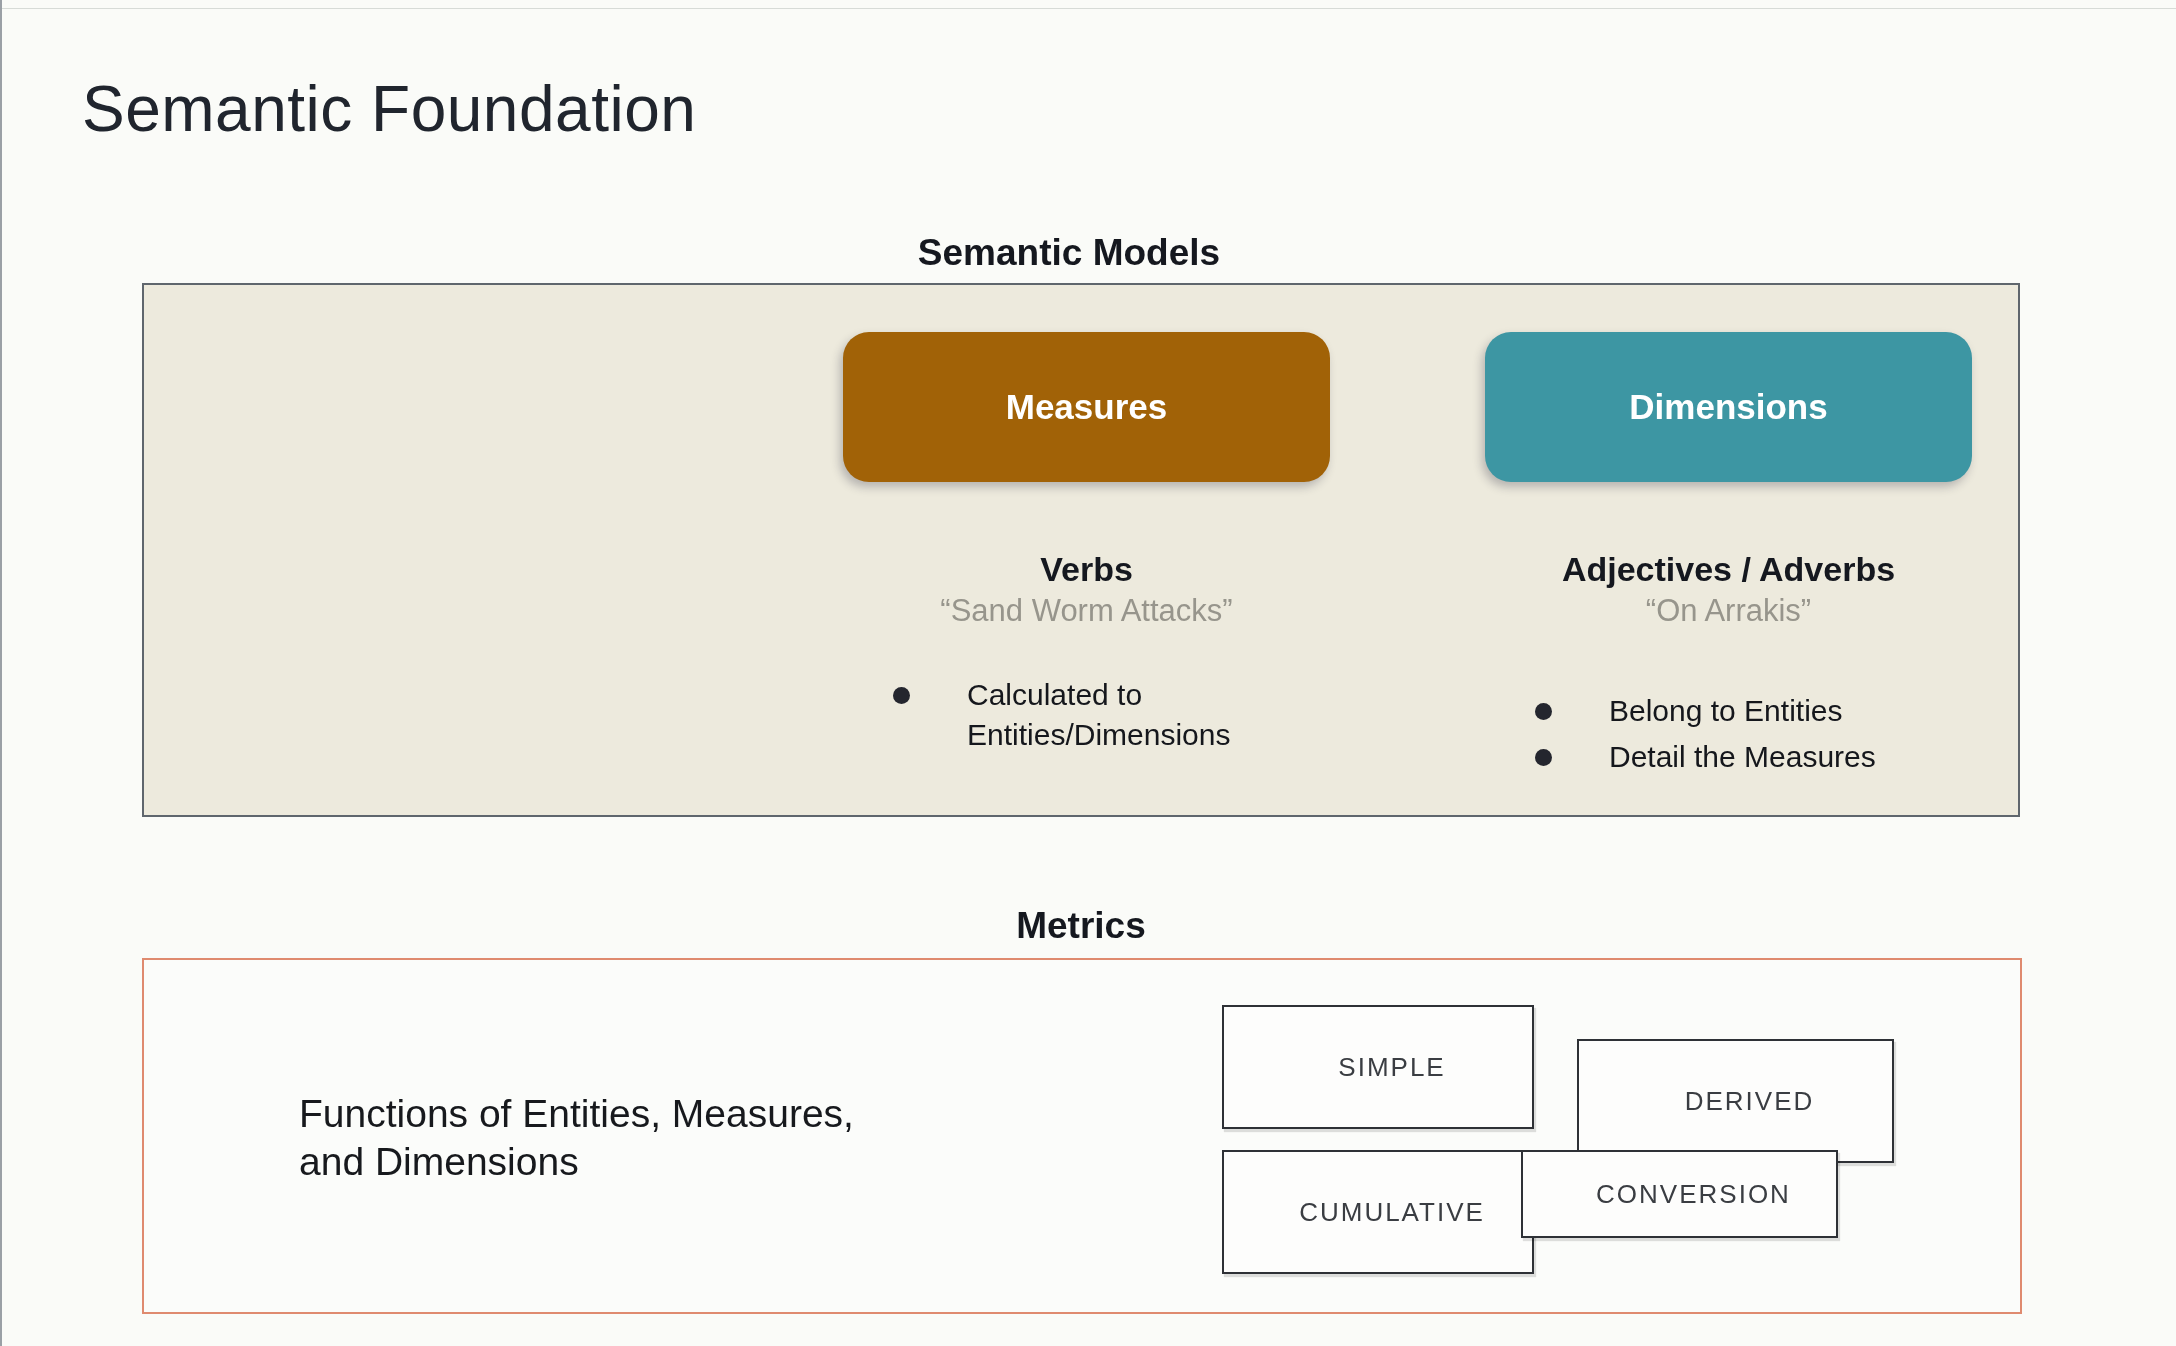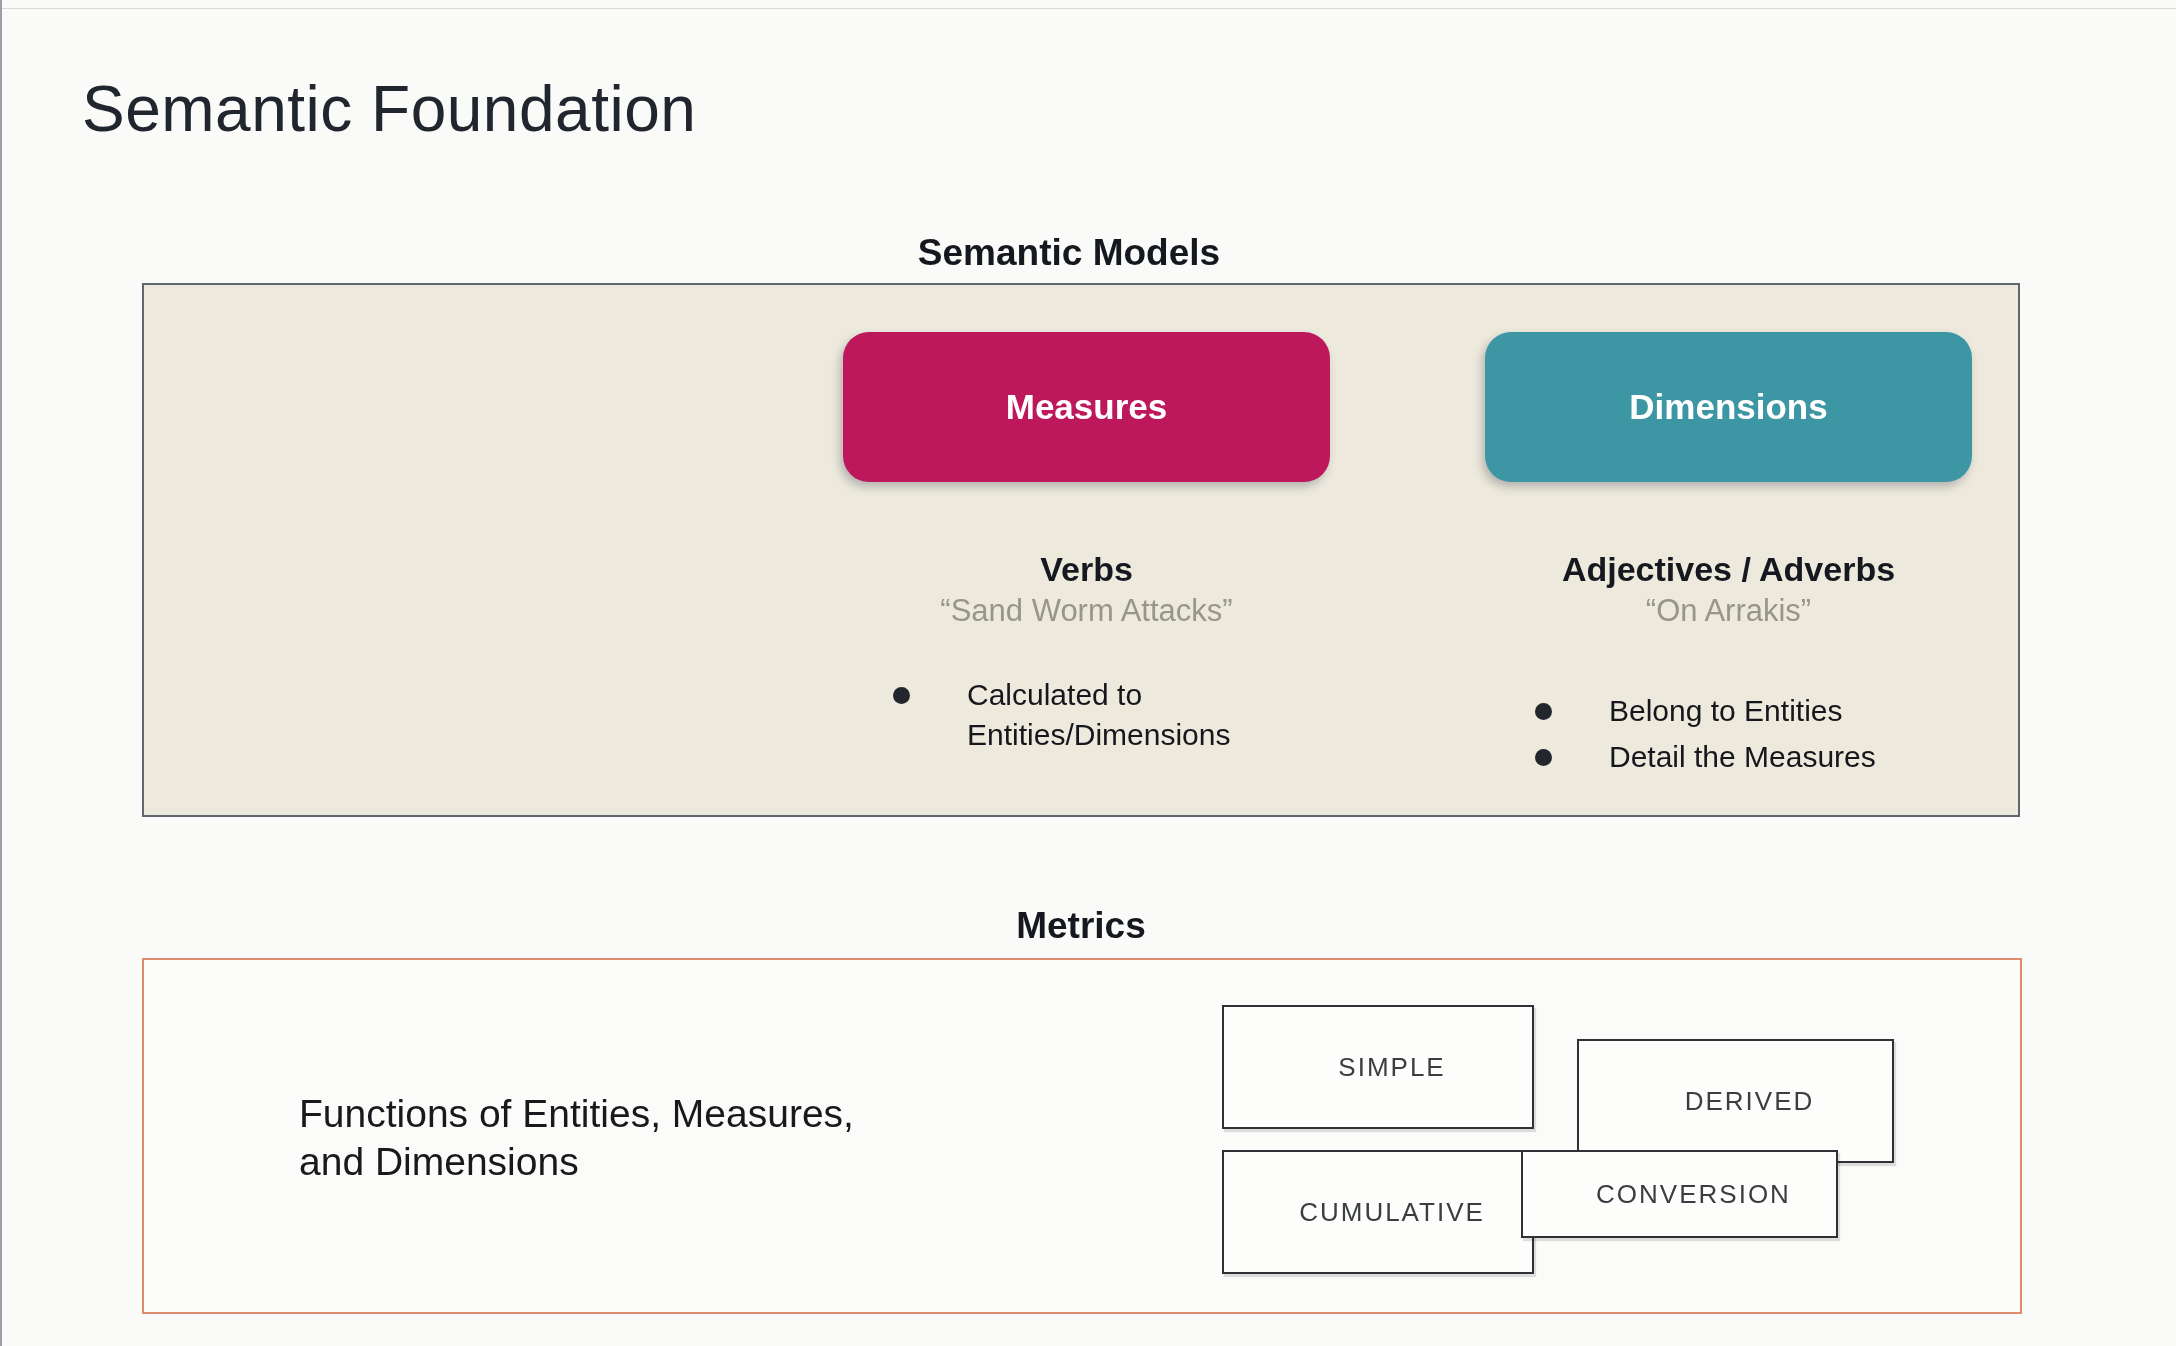--- a/index.html
+++ b/index.html
@@ -40,21 +40,21 @@
   .col-0 { left: 51px; }
   .col-1 { left: 699px; }
   .col-2 { left: 1341px; }
   .pill {
     height: 150px; border-radius: 26px;
     display: flex; align-items: center; justify-content: center;
     color: #ffffff; font-size: 35px; font-weight: 700;
     box-shadow: -3px 5px 10px rgba(40,40,60,0.28);
   }
   .pill-entities   { background: #6a4be4; }
-  .pill-measures   { background: #be185d; }
+  .pill-measures   { background: #a16207; }
   .pill-dimensions { background: #3d96a3; }
   .subtitle {
     margin-top: 68px; text-align: center;
     font-size: 34px; font-weight: 700; color: #15181f;
   }
   .quote {
     margin-top: 4px; text-align: center;
     font-size: 31px; color: #97958c;
   }
   .bullets {

